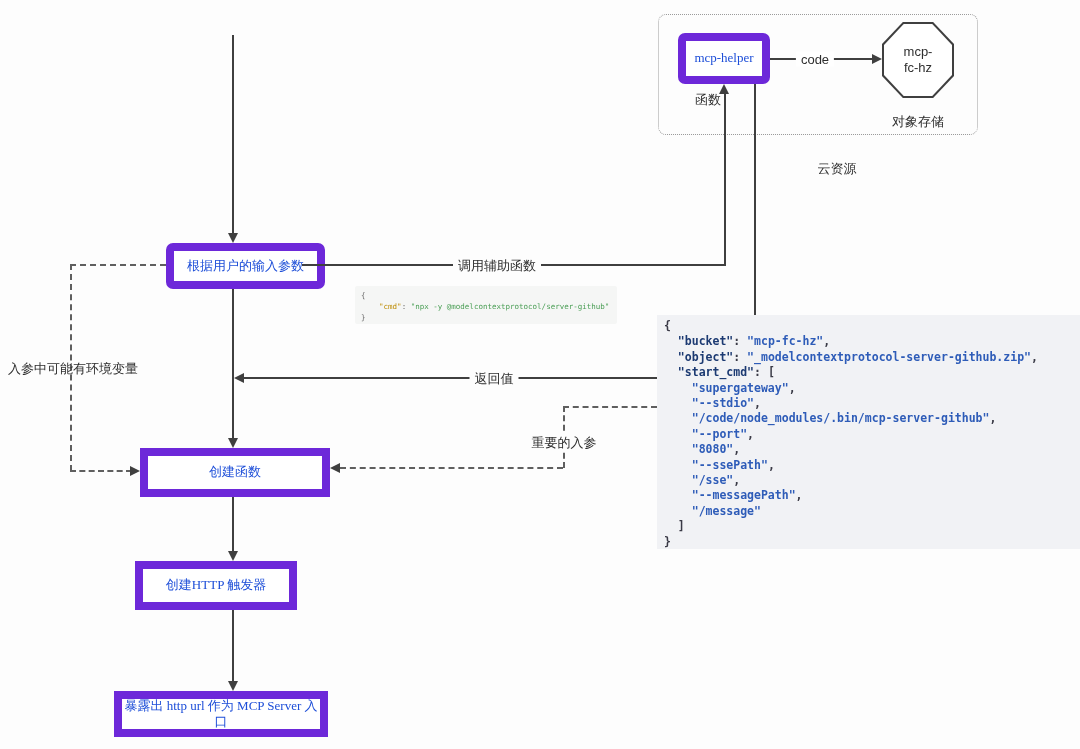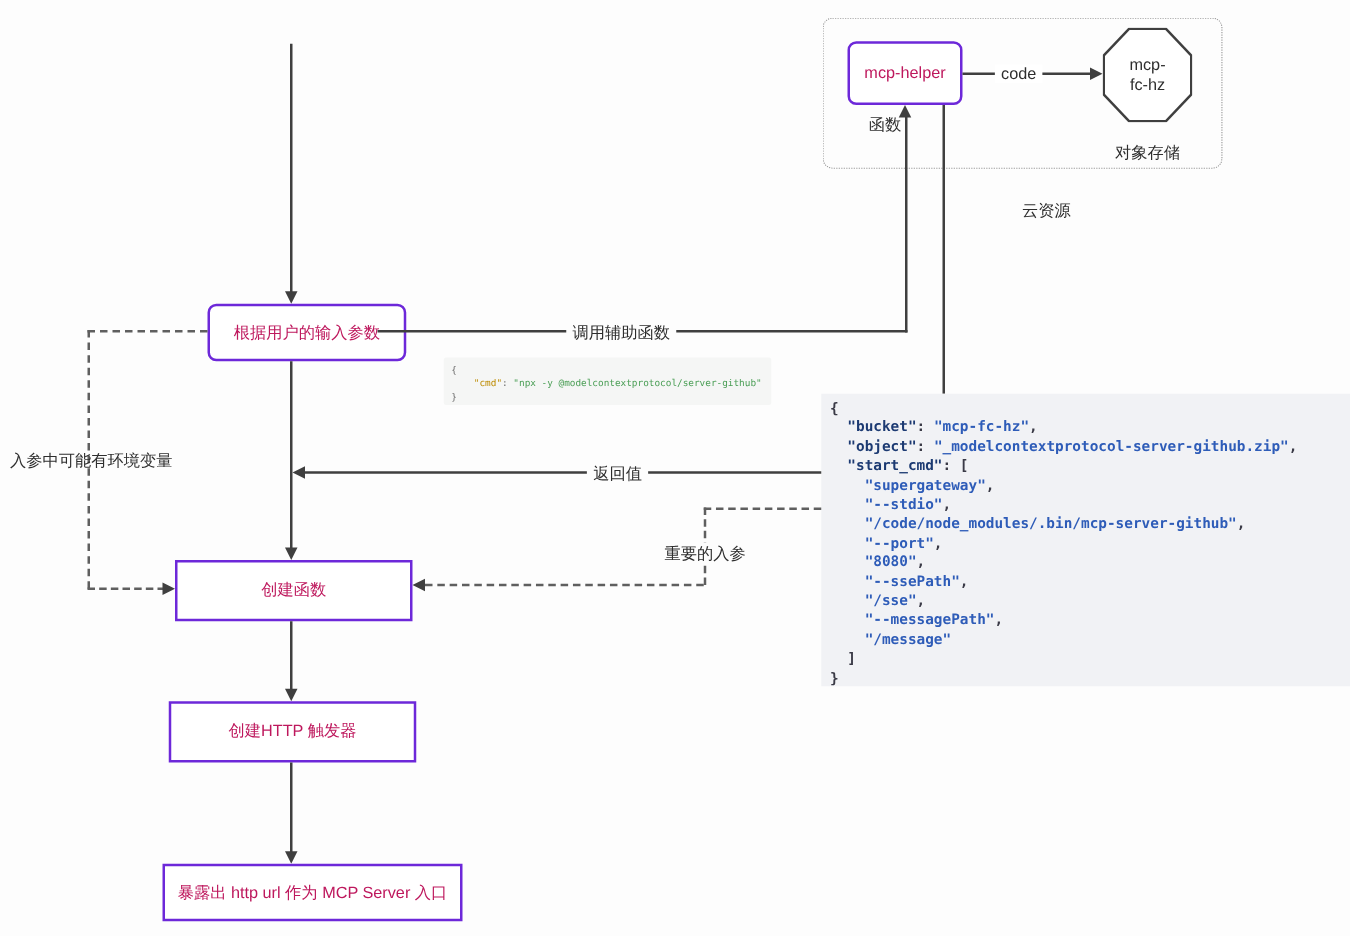--- a/index.html
+++ b/index.html
@@ -5,23 +5,23 @@
   html,body{margin:0;padding:0;}
   body{
     width:1080px;height:749px;position:relative;overflow:hidden;
     background:#fdfdfd;
     font-family:"Liberation Sans","DejaVu Sans",sans-serif;
     color:#2f2f2f;
   }
   
   .node{
     position:absolute;box-sizing:border-box;
-    border:2px solid #6d28d9;background:#fff;
+    border:8px solid #6d28d9;background:#fff;
     display:flex;align-items:center;justify-content:center;
-    font-size:13px;color:#be185d;text-align:center;line-height:1.25;
+    font-size:13px;color:#1d4ed8;text-align:center;line-height:1.25;font-family:Liberation Serif, serif;
   }
   .rounded{border-radius:7px;}
   
   .hline{position:absolute;height:2px;background:#3f3f3f;}
   .vline{position:absolute;width:2px;background:#3f3f3f;}
   
   .dash-h{position:absolute;height:0;border-top:2px dashed #5f5f5f;}
   .dash-v{position:absolute;width:0;border-left:2px dashed #5f5f5f;}
   
   .ah{position:absolute;width:0;height:0;}
@@ -143,18 +143,18 @@
 
 <div class="dash-h" style="left:563px;top:406px;width:94px;"></div>
 <div class="dash-v" style="left:563px;top:406px;height:62px;"></div>
 <div class="dash-h" style="left:340px;top:467px;width:223px;"></div>
 <div class="ah left" style="left:330px;top:463px;"></div>
 <div class="edge-label" style="left:564px;top:443px;">重要的入参</div>
 
 <div class="vline" style="left:232px;top:497px;height:56px;"></div>
 <div class="ah down" style="left:228px;top:551px;"></div>
 
-<div class="node" style="left:135px;top:561px;width:198px;height:49px;">创建HTTP 触发器</div>
+<div class="node" style="left:135px;top:561px;width:162px;height:49px;">创建HTTP 触发器</div>
 
 <div class="vline" style="left:232px;top:610px;height:73px;"></div>
 <div class="ah down" style="left:228px;top:681px;"></div>
 
-<div class="node" style="left:114px;top:691px;width:240px;height:46px;margin-left:16px;">暴露出 http url 作为 MCP Server 入口</div>
+<div class="node" style="left:114px;top:691px;width:214px;height:46px;">暴露出 http url 作为 MCP Server 入口</div>
 
 </body></html>

